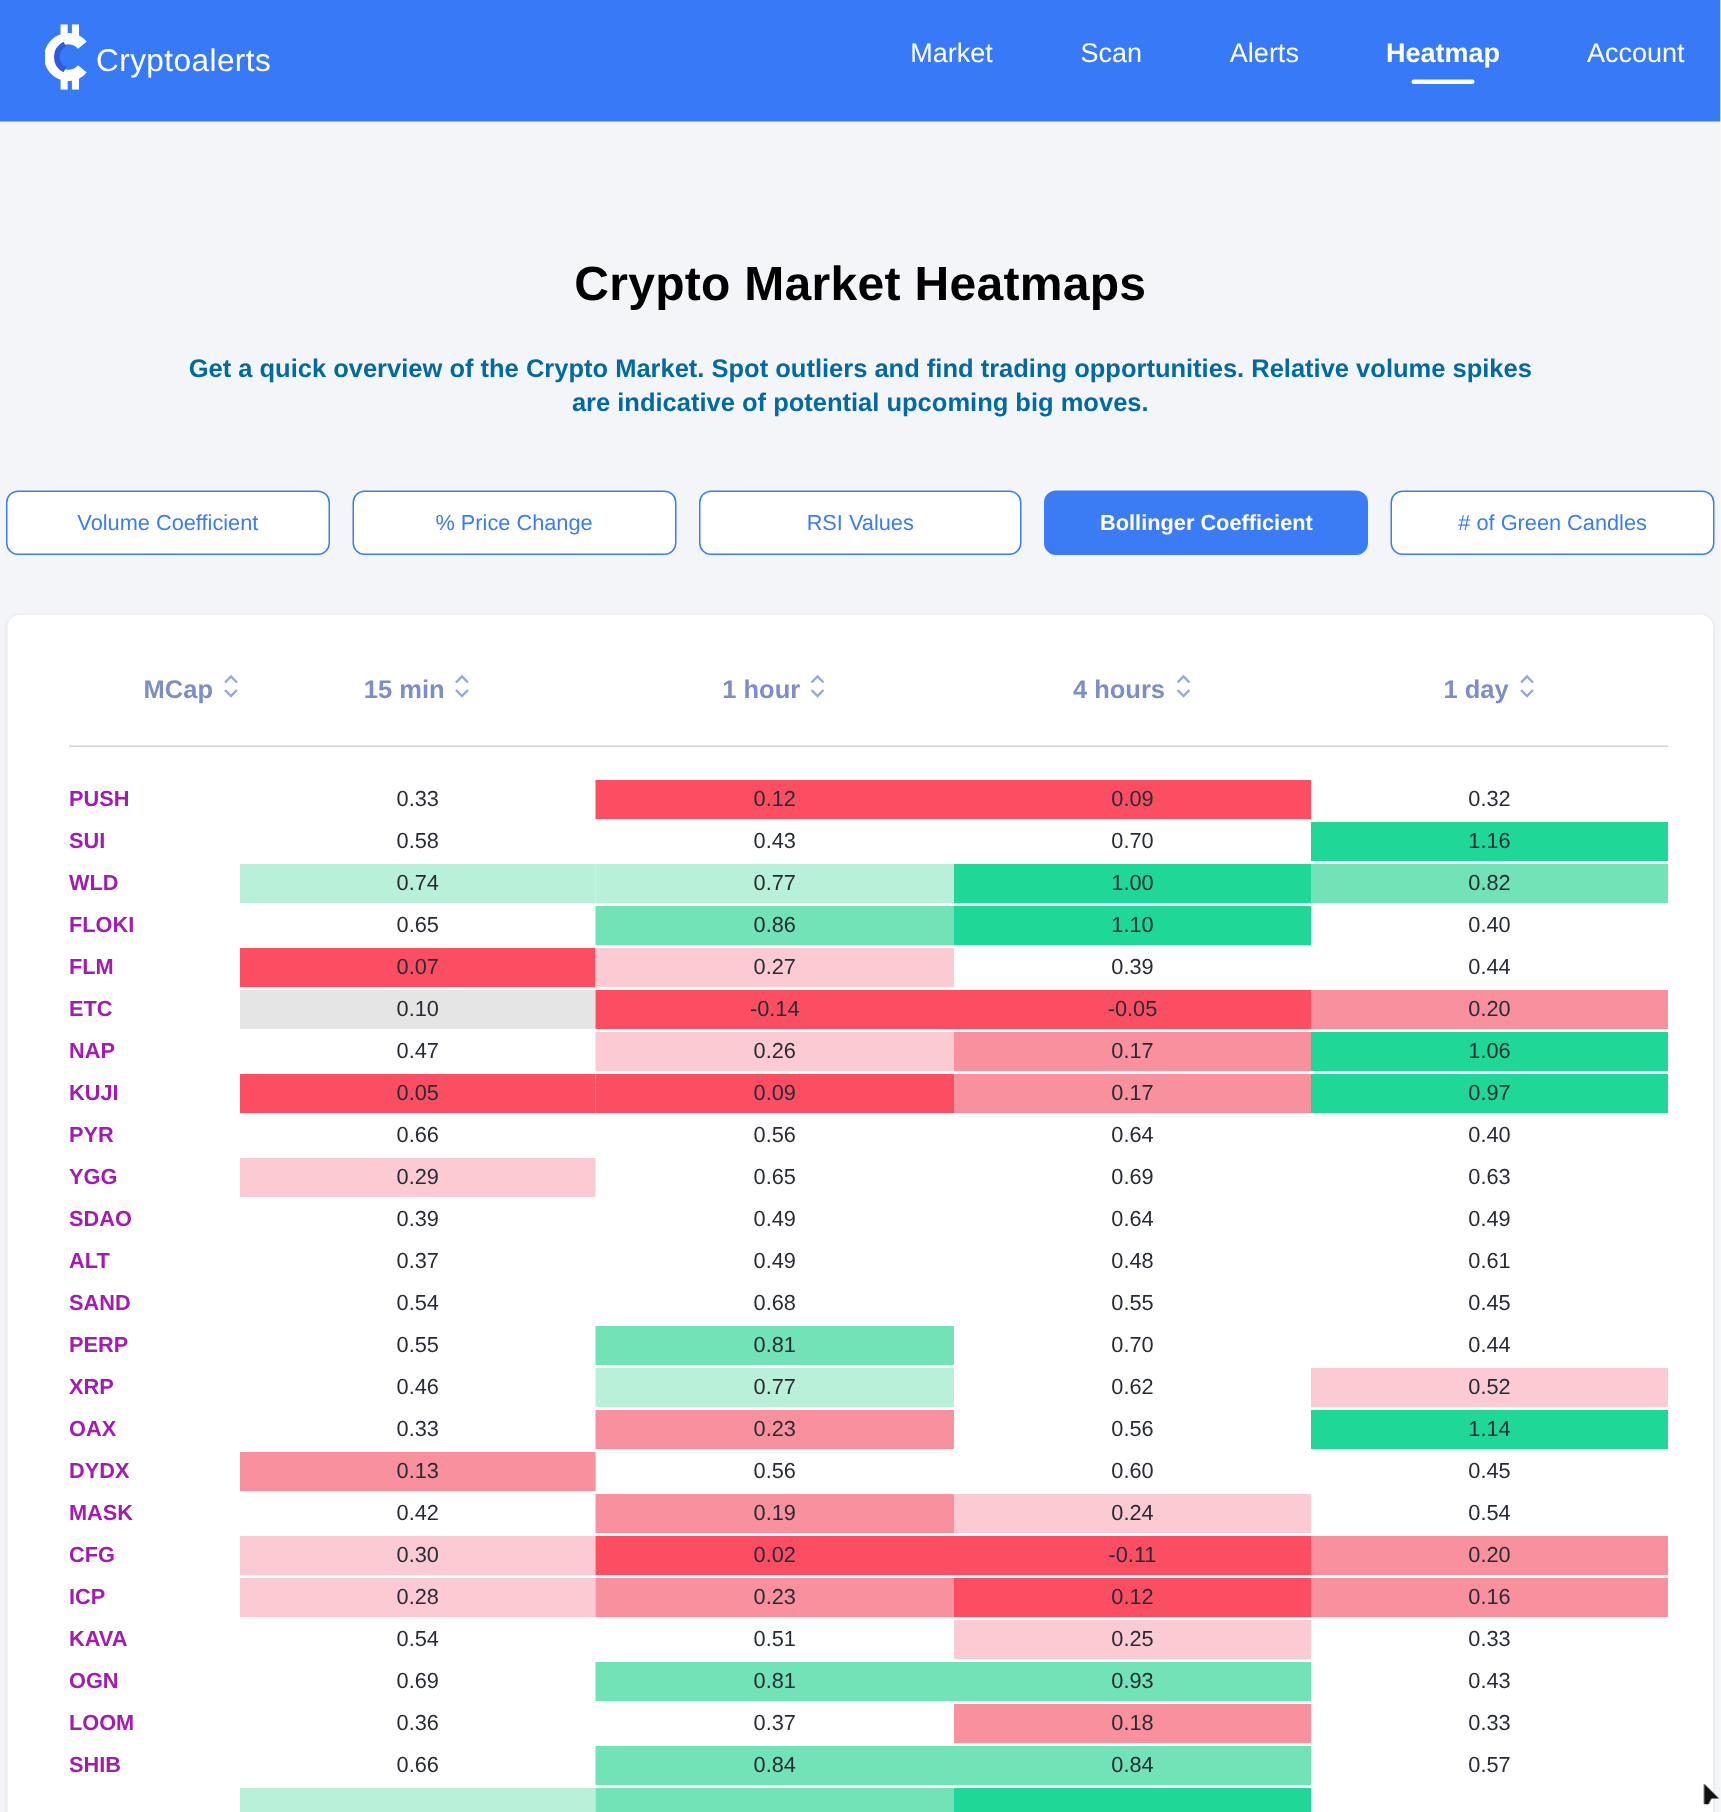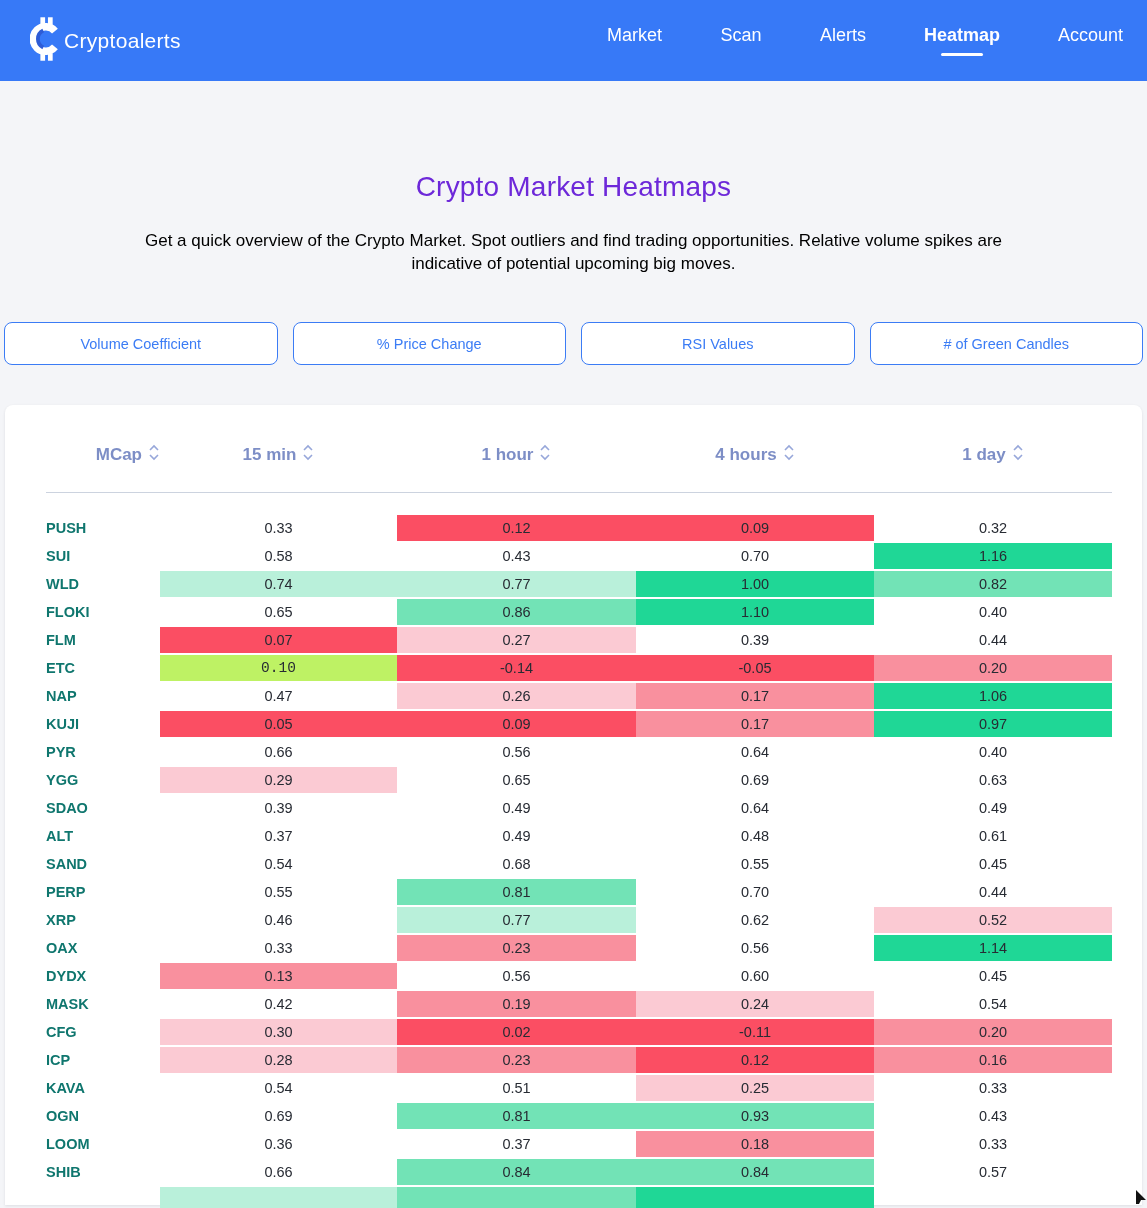--- a/index.html
+++ b/index.html
@@ -14,23 +14,23 @@
   .nav-links { margin-left:auto; display:flex; align-items:center; gap:58px; }
   .nav-item { color:#fff; font-size:18px; font-weight:400; cursor:pointer;
     display:flex; flex-direction:column; align-items:center; }
   .nav-item.active .nav-label { font-weight:700; }
   .nav-underline { width:42px; height:3px; border-radius:2px; margin-top:7px;
     background:transparent; }
   .nav-item.active .nav-underline { background:#fff; }
 
   
   .hero { text-align:center; padding-top:90px; }
-  .hero-title { font-size:28px; font-weight:400; color:#6d28d9; letter-spacing:.2px; }
+  .hero-title { font-size:32px; font-weight:700; color:#000000; letter-spacing:.2px; }
   .hero-sub { margin:26px auto 0; width:900px; font-size:17px; line-height:23px;
-    color:#000000; font-weight:400; }
+    color:#0369a1; font-weight:700; }
 
   
   .filters { display:flex; gap:15px; padding:0 4px; margin-top:47px; }
   .filter-btn { flex:1; height:43px; background:#fff; border:1px solid #3b7cf5;
     border-radius:8px; color:#3b7cf5; font-size:14.5px; font-weight:500;
     display:flex; align-items:center; justify-content:center; cursor:pointer;
     font-family:"Liberation Sans", sans-serif; }
   .filter-btn.active { background:#3b7cf5; color:#fff; font-weight:700; }
 
   
@@ -39,21 +39,21 @@
   .thead { display:grid; grid-template-columns:155px 237px 239px 238px 238px;
     height:24px; align-items:center; }
   .th { display:flex; align-items:center; justify-content:center; gap:6px;
     color:#7d8ec6; font-size:17px; font-weight:700; cursor:pointer; }
   .th:first-child { justify-content:flex-end; padding-left:41px; }
   .sort-icon { display:inline-block; }
   .divider { height:1px; background:#ccd3df; margin:25px 30px 0 41px; }
   .rows { margin-top:21px; }
   .row { display:grid; grid-template-columns:155px 237px 239px 238px 238px;
     height:28px; align-items:center; }
-  .ticker { padding-left:41px; font-size:14.5px; font-weight:700; color:#0f766e; }
+  .ticker { padding-left:41px; font-size:14.5px; font-weight:700; color:#a21caf; }
   .cell { height:26px; line-height:26px; text-align:center; font-size:14.5px;
     color:#272b33; }
 
   
   .cursor { position:fixed; right:0; bottom:0; }
 </style>
 </head>
 <body>
 
 <div class="navbar">
@@ -96,20 +96,21 @@
 
 <div class="hero">
   <div class="hero-title">Crypto Market Heatmaps</div>
   <div class="hero-sub">Get a quick overview of the Crypto Market. Spot outliers and find trading opportunities. Relative volume spikes are indicative of potential upcoming big moves.</div>
 </div>
 
 <div class="filters" id="filters">
     <button class="filter-btn">Volume Coefficient</button>
     <button class="filter-btn">% Price Change</button>
     <button class="filter-btn">RSI Values</button>
+    <button class="filter-btn active">Bollinger Coefficient</button>
     <button class="filter-btn"># of Green Candles</button>
   </div>
 
 <div class="card">
   <div class="thead" id="thead">
       <div class="th">
         <span>MCap</span>
         <span><svg class="sort-icon" width="12" height="17" viewBox="0 0 12 17">
             <path d="M2 6 L6 2 L10 6" fill="none" stroke="#97a7da" stroke-width="1.6"></path>
             <path d="M2 11 L6 15 L10 11" fill="none" stroke="#97a7da" stroke-width="1.6"></path>
@@ -176,21 +177,21 @@
       </div>
       <div class="row">
         <div class="ticker">FLM</div>
         <div class="cell" style="background: rgb(251, 78, 99);">0.07</div>
         <div class="cell" style="background: rgb(251, 202, 211);">0.27</div>
         <div class="cell" style="background: transparent;">0.39</div>
         <div class="cell" style="background: transparent;">0.44</div>
       </div>
       <div class="row">
         <div class="ticker">ETC</div>
-        <div class="cell" style="background: #bef264; font-family: Liberation Mono, monospace;">0.10</div>
+        <div class="cell" style="background: #e5e5e5;">0.10</div>
         <div class="cell" style="background: rgb(251, 78, 99);">-0.14</div>
         <div class="cell" style="background: rgb(251, 78, 99);">-0.05</div>
         <div class="cell" style="background: rgb(249, 144, 158);">0.20</div>
       </div>
       <div class="row">
         <div class="ticker">NAP</div>
         <div class="cell" style="background: transparent;">0.47</div>
         <div class="cell" style="background: rgb(251, 202, 211);">0.26</div>
         <div class="cell" style="background: rgb(249, 144, 158);">0.17</div>
         <div class="cell" style="background: rgb(31, 215, 150);">1.06</div>

